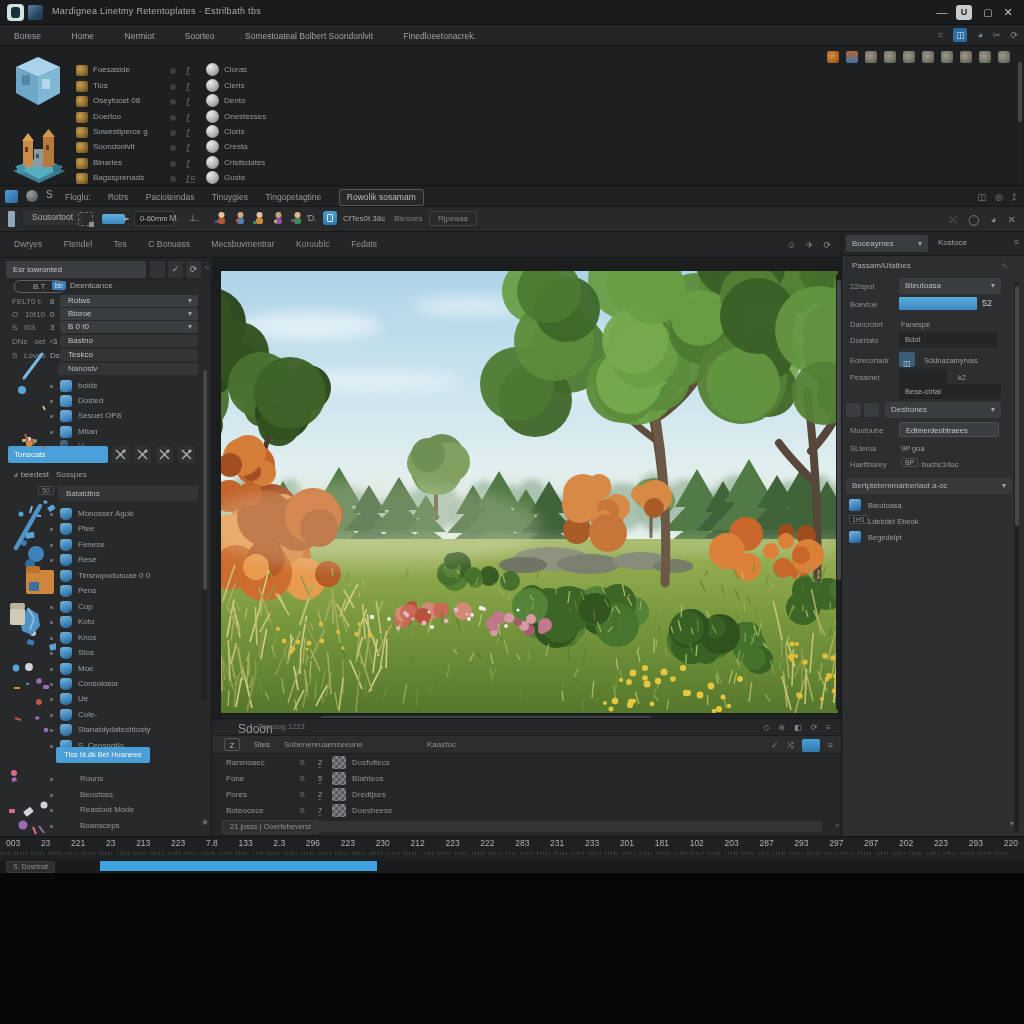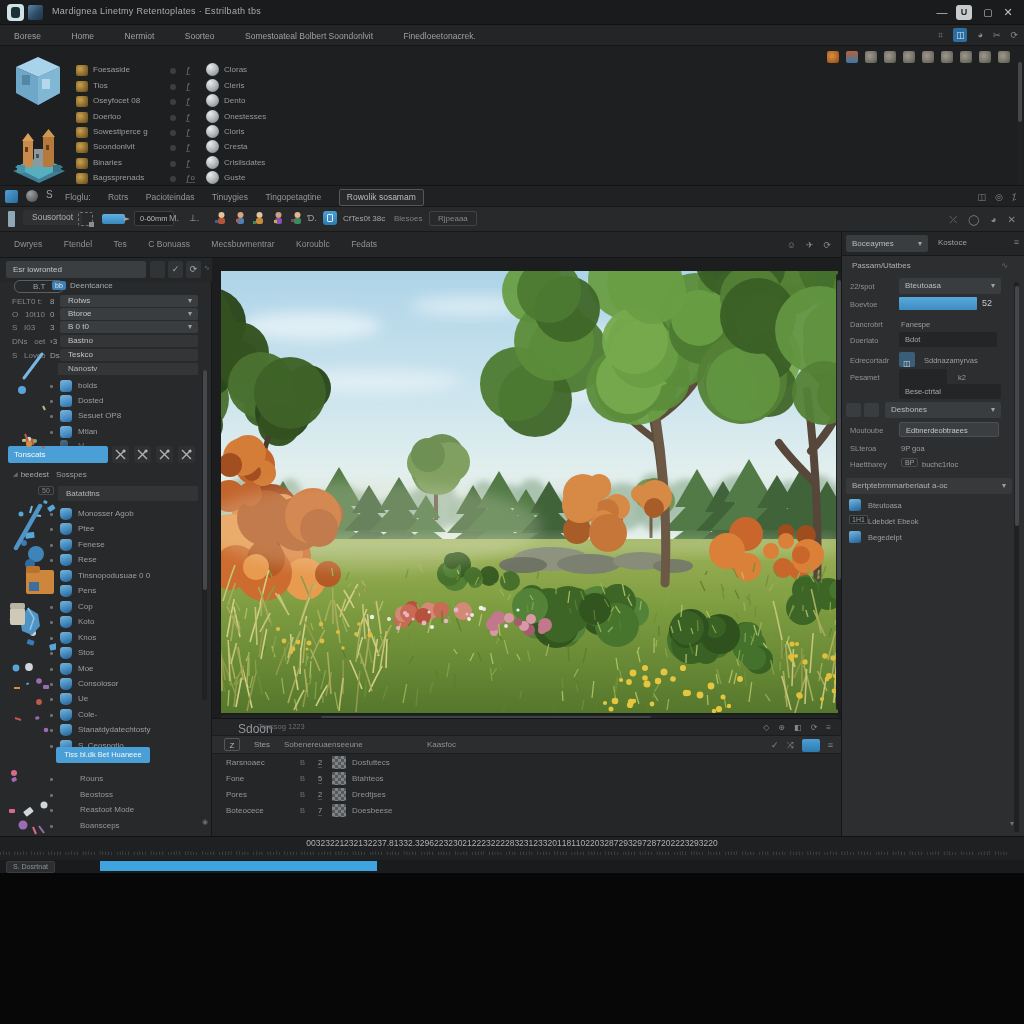--- a/index.html
+++ b/index.html
@@ -227,21 +227,21 @@
                 background:linear-gradient(160deg,#7cb6dd 0%,#3f86ba 60%,#275d8c 100%); }
 .ins-itemchip { position:absolute; left:3px; top:1px; font-size:7px; color:#9da1a3; border:1px solid #4a4d4f;
                 border-radius:1px; padding:0 2px; background:#232527; }
 .ins-itemlbl { position:absolute; left:22px; top:3px; font-size:7.5px; color:#9b9fa1; }
 .ins-chevbot { position:absolute; right:10px; bottom:8px; font-size:8px; color:#6d7173; }
 
 
 .timeline { position:absolute; left:0; top:836px; width:1024px; height:24px; background:#1f2021;
             border-top:1px solid #121314; }
 .tl-nums { position:absolute; left:0; top:1px; width:1024px; padding:0 6px; display:flex;
-           justify-content:center; }
+           justify-content:space-between; }
 .tl-num { font-size:8.5px; color:#aeb1b3; }
 .tl-ticks { position:absolute; left:0; top:13px; width:1024px; font-size:5px; color:#595c5e; letter-spacing:1.5px;
             white-space:nowrap; overflow:hidden; }
 
 
 .statusbar { position:absolute; left:0; top:860px; width:1024px; height:13px; background:#1a1b1c; }
 .sb-btn { position:absolute; left:6px; top:1px; font-size:7px; color:#8f9395; background:#2c2e30;
           border:1px solid #3a3d3f; border-radius:2px; padding:1px 6px 2px; }
 .sb-progress { position:absolute; left:100px; top:1px; width:277px; height:10px; background:#3fa3e0; }
 
@@ -1248,20 +1248,25 @@
   <span class="bpr-thumb"></span>
   <span class="bpr-label">Dredtjses</span>
 </div>
 <div class="bp-row" style="top:84px">
   <span class="bpr-name">Boteocece</span>
   <span class="bpr-b">B</span>
   <span class="bpr-n">7</span>
   <span class="bpr-thumb"></span>
   <span class="bpr-label">Doesbeese</span>
 </div>
+<div class="bp-footer">
+  <span class="bpf-chip">21 josss | Ooerfebeverst</span>
+  <span class="bpf-bar"></span>
+  <span class="bpf-ic">≡</span>
+</div>
 </div>
 <div class="inspector">
 <div class="ins-header">
   <span class="ins-select"><span>Boceaymes</span><span class="chev">▾</span></span>
   <span class="ins-hlabel">Kostoce</span>
   <span class="ins-hicon">≡</span>
 </div>
 <div class="ins-sect" style="top:26px"><span>Passam/Utatbes</span><span class="ins-sicon">∿</span></div>
 <div class="ins-row" style="top:46px">
   <span class="ins-lbl">22/spot</span>

